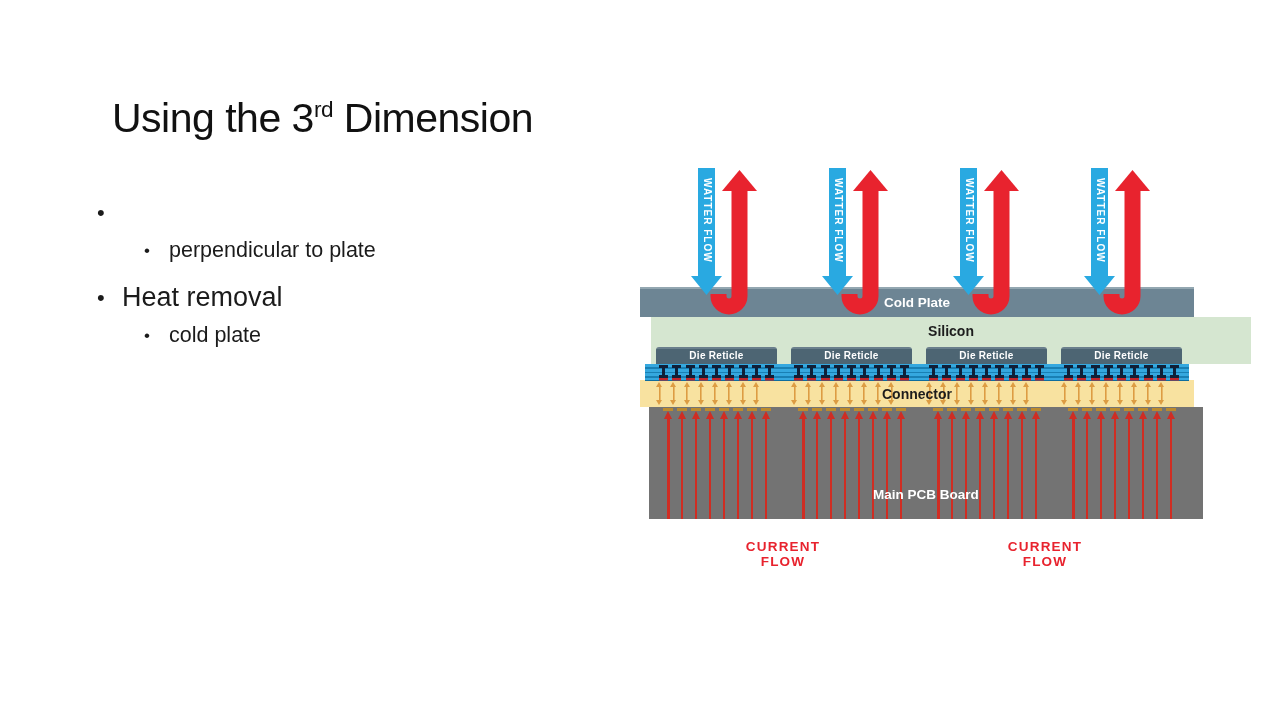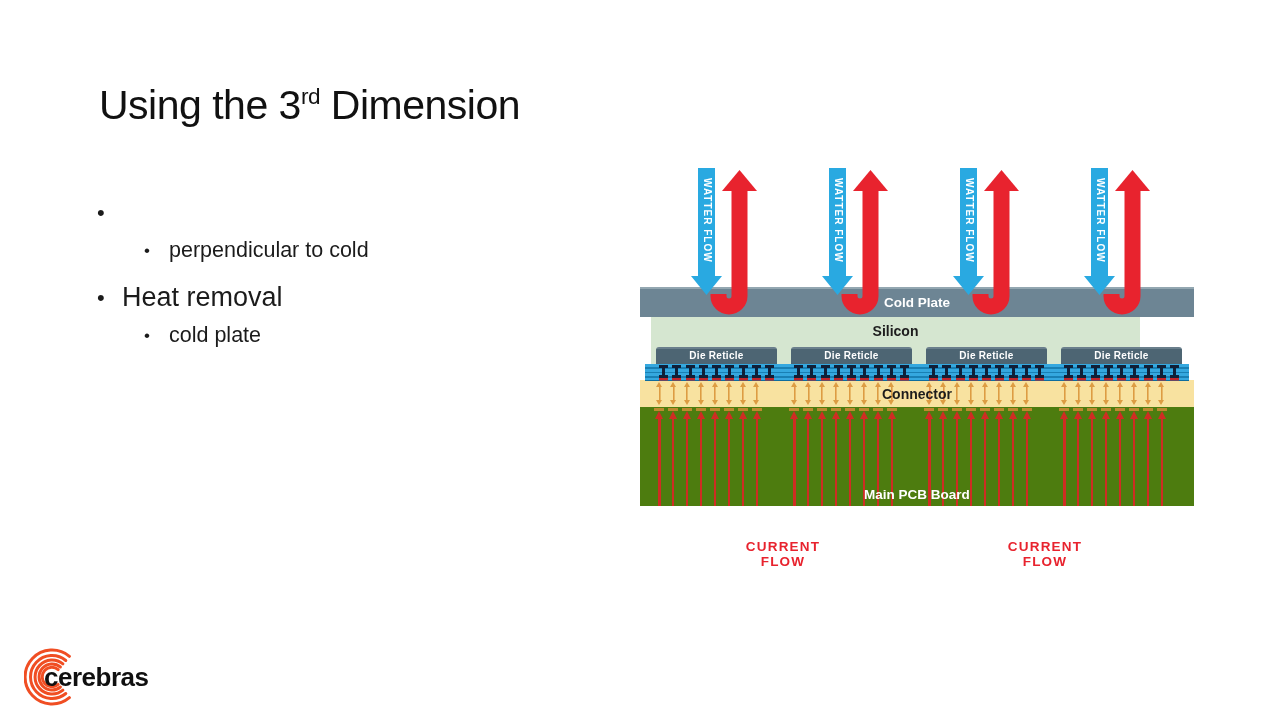--- a/index.html
+++ b/index.html
@@ -1,42 +1,42 @@
 <!DOCTYPE html>
 <html><head>
 <meta charset="utf-8">
 <style>
   html,body{margin:0;padding:0;background:#fff;}
   body{width:1280px;height:720px;overflow:hidden;position:relative;
        font-family:"Liberation Sans","DejaVu Sans",sans-serif;color:#1a1a1a;}
   .slide{position:absolute;inset:0;background:#ffffff;}
 
   
-  .title{position:absolute;left:95px;top:78px;margin:4px;font-size:41px;font-weight:500;
+  .title{position:absolute;left:95px;top:78px;margin:17px;font-size:41px;font-weight:500;
          letter-spacing:-0.5px;color:#111;}
   .title sup{font-size:55%;vertical-align:super;font-weight:500;}
 
   
   .bullets{position:absolute;left:97px;top:197px;width:545px;}
   .b1{display:flex;font-size:27px;line-height:1.15;margin:0 0 9px 0;color:#1b1b1b;}
   .b1 .dot{width:25px;flex:0 0 25px;font-size:22px;line-height:31px;}
   .b2{display:flex;font-size:21.5px;line-height:1.3;margin:0 0 17px 47px;color:#1b1b1b;}
   .b2 .dot{width:25px;flex:0 0 25px;font-size:17px;line-height:28px;}
   .b2 .line{display:block;}
 
   
   .diagram{position:absolute;left:640px;top:168px;width:554px;height:395px;}
   .wunit{position:absolute;top:0;width:70px;height:150px;z-index:4;}
   .wunit text{font-family:"Liberation Sans",sans-serif;font-weight:bold;fill:#ffffff;
               font-size:10px;letter-spacing:1px;}
   .plate{position:absolute;left:0;top:119px;width:554px;height:30px;z-index:1;
          background:linear-gradient(#93a7b1 0 2px,#6d8594 2px);}
   .layer-label{position:absolute;left:0;right:0;text-align:center;font-weight:bold;z-index:6;}
   .plate .layer-label{top:8px;font-size:13.5px;color:#ffffff;}
-  .silicon{position:absolute;left:11px;top:149px;width:489px;height:47px;background:#d5e6d0;z-index:1;}
+  .silicon{position:absolute;left:11px;top:149px;width:600px;height:47px;background:#d5e6d0;z-index:1;}
   .silicon .layer-label{top:6px;font-size:14px;color:#1d1d1d;}
   .reticle{position:absolute;top:179px;height:17px;width:121px;z-index:2;border-radius:3px 3px 0 0;
            background:linear-gradient(#6a7f8c 0 2px,#4d6573 2px);display:flex;align-items:center;justify-content:center;}
   .reticle span{font-size:10px;font-weight:bold;color:#fff;letter-spacing:0.3px;}
   .bumpband{position:absolute;left:5px;top:196px;width:544px;height:16px;z-index:2;
             background:repeating-linear-gradient(180deg,#35a8df 0 3px,#1980b4 3px 4.6px);
             border-bottom:1.5px solid #0f6d9e;}
   .bump{position:absolute;top:0.5px;width:9px;height:15px;z-index:3;}
   .bump::before{content:"";position:absolute;left:3px;top:0;width:3px;height:13px;background:#102038;}
   .bump::after{content:"";position:absolute;left:0;top:0;width:9px;height:3px;background:#102038;
@@ -44,21 +44,21 @@
   .connector{position:absolute;left:0;top:212px;width:554px;height:27px;background:#f8e2a0;z-index:1;}
   .connector .layer-label{top:6px;font-size:14px;color:#1d1d1d;}
   .pin{position:absolute;top:2px;width:9px;height:23px;z-index:2;
        background:linear-gradient(#dd9c43,#dd9c43) no-repeat 3.8px 4px/1.6px 15px;}
   .pin::before{content:"";position:absolute;top:0;left:1.2px;width:0;height:0;
                border-left:3.3px solid transparent;border-right:3.3px solid transparent;
                border-bottom:5px solid #dd9c43;}
   .pin::after{content:"";position:absolute;bottom:0;left:1.2px;width:0;height:0;
               border-left:3.3px solid transparent;border-right:3.3px solid transparent;
               border-top:5px solid #dd9c43;}
-  .pcb{position:absolute;left:0;top:239px;width:554px;height:99px;background:#4d7c0f;z-index:1;}
+  .pcb{position:absolute;left:9px;top:239px;width:554px;height:112px;background:#737373;z-index:1;}
   .pad{position:absolute;top:0.5px;width:10px;height:3.5px;background:#bb8a2e;z-index:2;}
   .cl{position:absolute;top:12px;bottom:0;width:2.5px;background:#cf2d23;z-index:2;}
   .cl::before{content:"";position:absolute;top:-8px;left:-2.9px;width:0;height:0;
               border-left:4.2px solid transparent;border-right:4.2px solid transparent;
               border-bottom:8px solid #cf2d23;}
   .pcb-label{position:absolute;left:0;right:0;top:80px;text-align:center;font-weight:bold;
              font-size:13.5px;color:#ffffff;z-index:5;}
   .cflow{position:absolute;top:371px;width:120px;text-align:center;font-size:13.5px;font-weight:bold;
          letter-spacing:1.2px;color:#e8232e;z-index:2;}
 
@@ -75,21 +75,21 @@
 
   <h1 class="title"><span>Using the 3</span><sup>rd</sup><span> Dimension</span></h1>
 
   <div class="bullets">
     <div class="b1">
       <span class="dot">•</span>
     </div>
     <div class="b2">
       <span class="dot">•</span>
       <span>
-          <span class="line">perpendicular to cold</span>
+          <span class="line">perpendicular to plate</span>
         </span>
     </div>
     <div class="b1">
       <span class="dot">•</span>
       <span>Heat removal</span>
     </div>
     <div class="b2">
       <span class="dot">•</span>
       <span>
           <span class="line">cold plate</span>
@@ -294,26 +294,14 @@
         <div class="pad" style="left: 502.821px;"></div>
         <div class="cl" style="left: 506.571px;"></div>
         <div class="pad" style="left: 516.75px;"></div>
         <div class="cl" style="left: 520.5px;"></div>
       </div>
 
     <div class="cflow" style="left:83px">CURRENT FLOW</div>
     <div class="cflow" style="left:345px">CURRENT FLOW</div>
   </div>
 
-  <div class="logo">
-    <svg width="96" height="64" viewBox="0 0 96 64">
-      <g fill="none" stroke="#f04e23" stroke-width="3" stroke-linecap="round">
-        <path d="M 45.4 11.3 A 27 27 0 1 0 45.4 52.7"></path>
-        <path d="M 41.8 15.5 A 21.5 21.5 0 1 0 41.8 48.5"></path>
-        <path d="M 38.9 18.9 A 17 17 0 1 0 38.9 45.1"></path>
-        <path d="M 36.4 22.0 A 13 13 0 1 0 36.4 42.0"></path>
-        <path d="M 34.2 24.6 A 9.7 9.7 0 1 0 34.2 39.4"></path>
-      </g>
-    </svg>
-    <span class="brand">cerebras</span>
-  </div>
 
 </div>
 
 </body></html>

